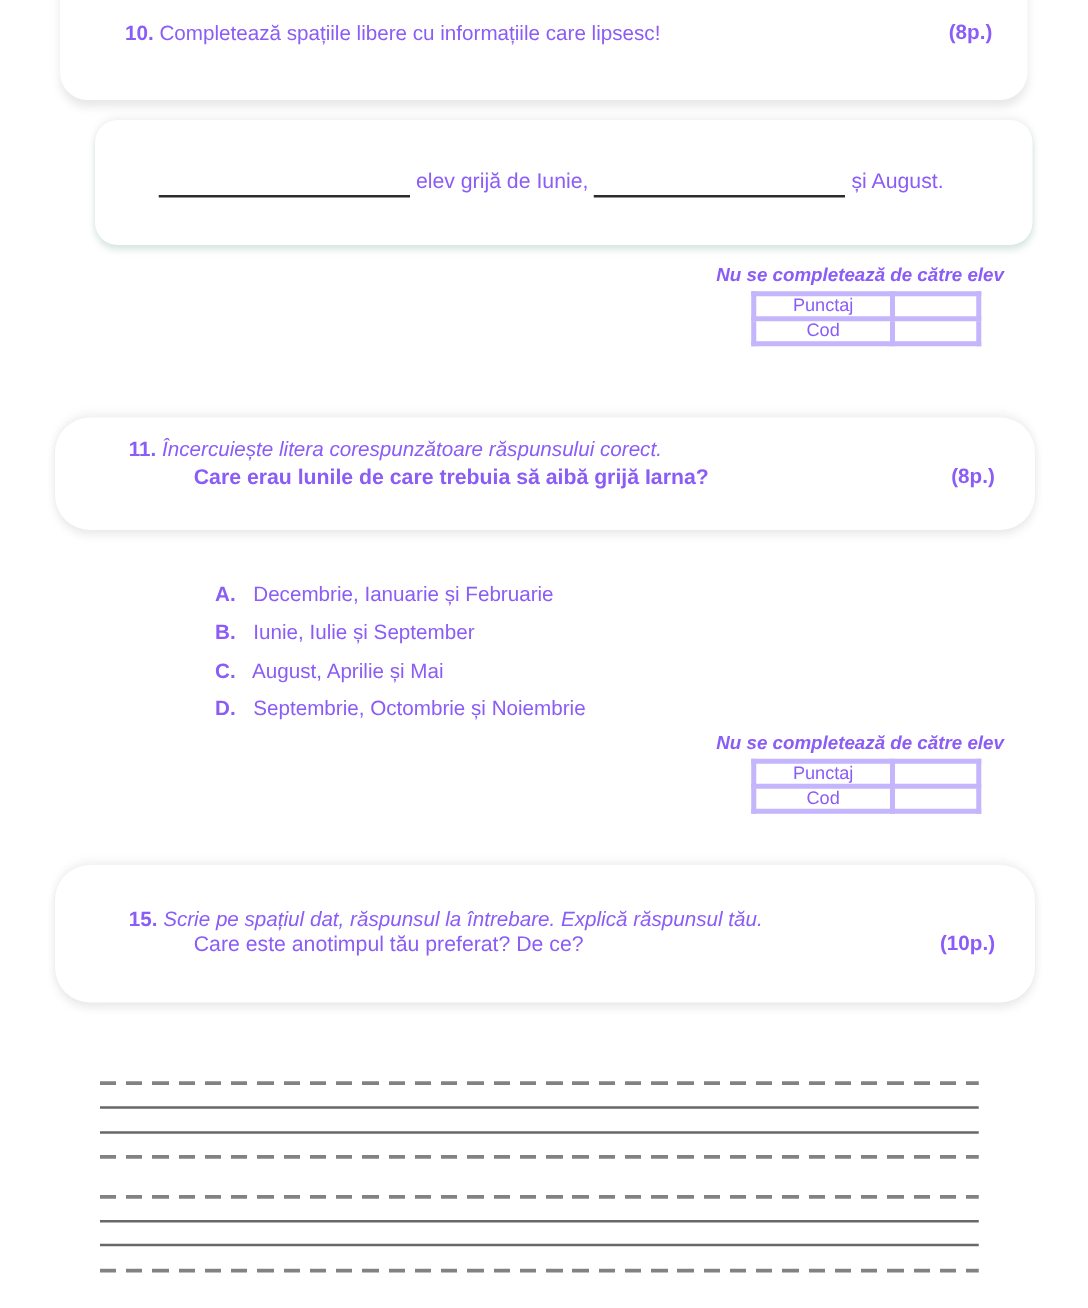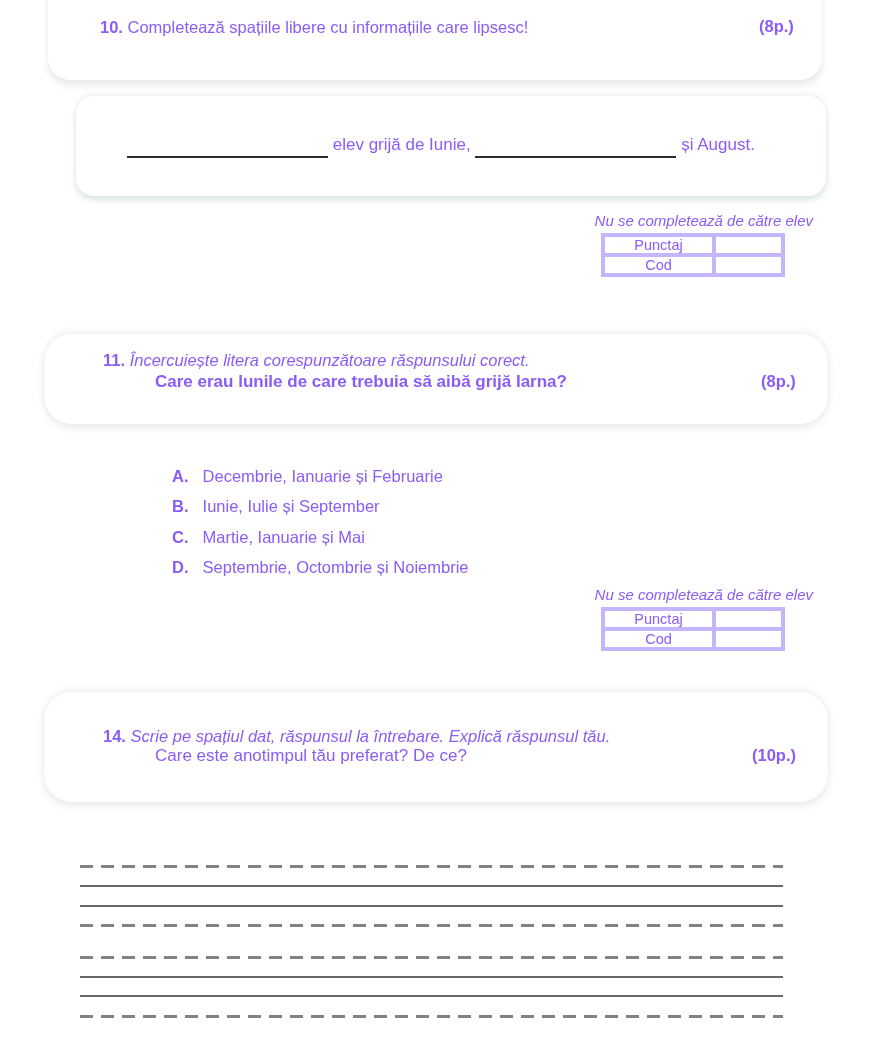--- a/index.html
+++ b/index.html
@@ -32,21 +32,21 @@
   
   .q10-header { left:100px; top:17px; }
   .q10-points { left:759px; top:17px; }
   .fill-sentence { left:127px; top:134px; font-size:17px; line-height:22px; white-space:nowrap; }
   .blank { display:inline-block; width:201px; border-bottom:2px solid #2b2b2b; }
 
   
   .score-block { width:240px; }
   .score-block.t1 { left:573px; top:212px; }
   .score-block.t2 { left:573px; top:586px; }
-  .score-label { font-style:italic; font-size:15px; text-align:right; width:240px; line-height:18px; }
+  .score-label { font-style:italic; font-size:15px; text-align:left; width:240px; line-height:18px;font-weight:bold; }
   .score-table { margin:3px 0 0 28px; border-collapse:collapse; }
   .score-table td {
     border:4px solid #c4b5fd; height:20px; font-size:14.5px;
     text-align:center; vertical-align:middle; padding:0;
   }
   .score-table td.name { width:111px; }
   .score-table td.empty { width:69px; }
 
   
   .q11-instr { left:103px; top:350px; }
@@ -118,21 +118,21 @@
   <div class="abs option opt-a">
     <span class="opt-letter">A.</span>
     <span>Decembrie, Ianuarie și Februarie</span>
   </div>
   <div class="abs option opt-b">
     <span class="opt-letter">B.</span>
     <span>Iunie, Iulie și September</span>
   </div>
   <div class="abs option opt-c">
     <span class="opt-letter">C.</span>
-    <span>Martie, Ianuarie și Mai</span>
+    <span>August, Aprilie și Mai</span>
   </div>
   <div class="abs option opt-d">
     <span class="opt-letter">D.</span>
     <span>Septembrie, Octombrie și Noiembrie</span>
   </div>
 
   <div class="abs score-block t2">
     <div class="score-label">Nu se completează de către elev</div>
     <table class="score-table">
       <tbody>
@@ -142,21 +142,21 @@
       </tr>
       <tr>
         <td class="name">Cod</td>
         <td class="empty"></td>
       </tr>
     </tbody>
       </table>
   </div>
 
   <div class="abs fs16 q12-instr">
-    <span class="qnum">14.</span>
+    <span class="qnum">15.</span>
     <span class="italic">Scrie pe spațiul dat, răspunsul la întrebare. Explică răspunsul tău.</span>
   </div>
   <div class="abs q12-question">Care este anotimpul tău preferat? De ce?</div>
   <div class="abs points q12-points">(10p.)</div>
 
   <div class="ans-line dashed l1"></div>
   <div class="ans-line solid  l2"></div>
   <div class="ans-line solid  l3"></div>
   <div class="ans-line dashed l4"></div>
   <div class="ans-line dashed l5"></div>

